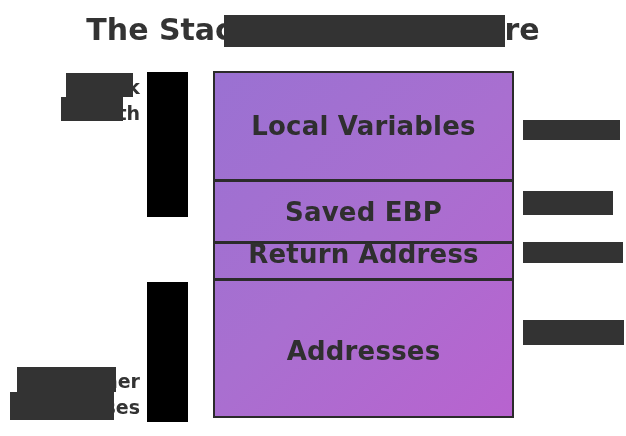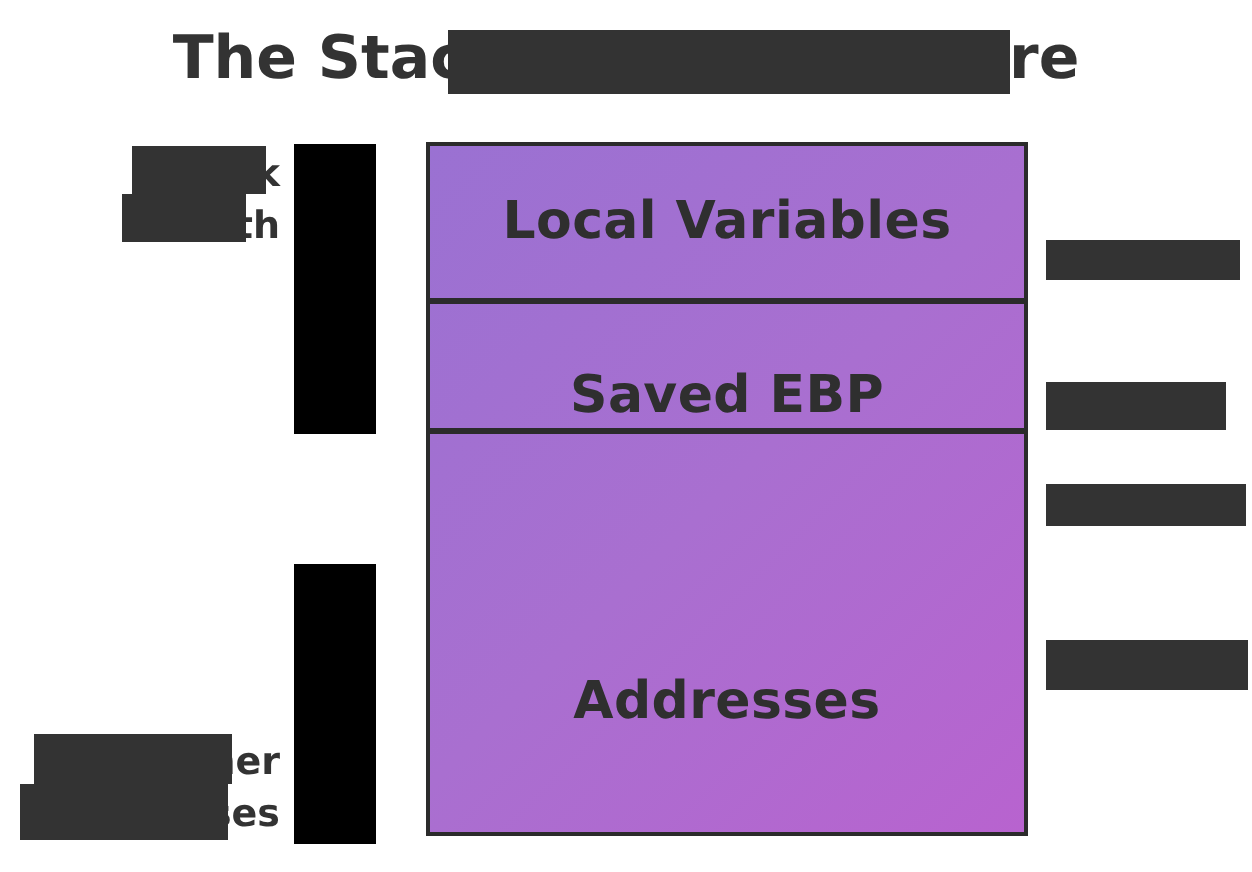--- a/index.html
+++ b/index.html
@@ -62,22 +62,22 @@
     align-items: center;
     justify-content: center;
     color: #2f2f2f;
     font-size: 26px;
     font-weight: bold;
     letter-spacing: 0.2px;
   }
   .frame-row.divided {
     border-bottom: 3px solid #2b2b2b;
   }
-  #row-locals  { top: 0px;   height: 79px; }
-  #row-ebp     { top: 109px; height: 35px;  }
+  #row-locals  { top: 0px;   height: 109px; }
+  #row-ebp     { top: 109px; height: 62px;  }
   #row-ret     { top: 156px; height: 52px;  }
   #row-params  { top: 208px; height: 139px; }
 
   
   .left-label {
     position: absolute;
     text-align: right;
     font-size: 19px;
     font-weight: bold;
     color: #333333;
@@ -149,20 +149,23 @@
   <div class="arrow-bar" id="arrow-bar-high"></div>
   <div class="arrow-bar" id="arrow-bar-low"></div>
 
   <div class="stack">
     <div class="frame-row divided" id="row-locals">
       <span>Local Variables</span>
     </div>
     <div class="frame-row divided" id="row-ebp">
       <span>Saved EBP</span>
     </div>
+    <div class="frame-row divided" id="row-ret">
+      <span>Return Address</span>
+    </div>
     <div class="frame-row" id="row-params">
       <span>Addresses</span>
     </div>
   </div>
 
   <div class="right-label-redaction" id="right-red-0"></div>
   <div class="right-label-redaction" id="right-red-1"></div>
   <div class="right-label-redaction" id="right-red-2"></div>
   <div class="right-label-redaction" id="right-red-3"></div>
 

